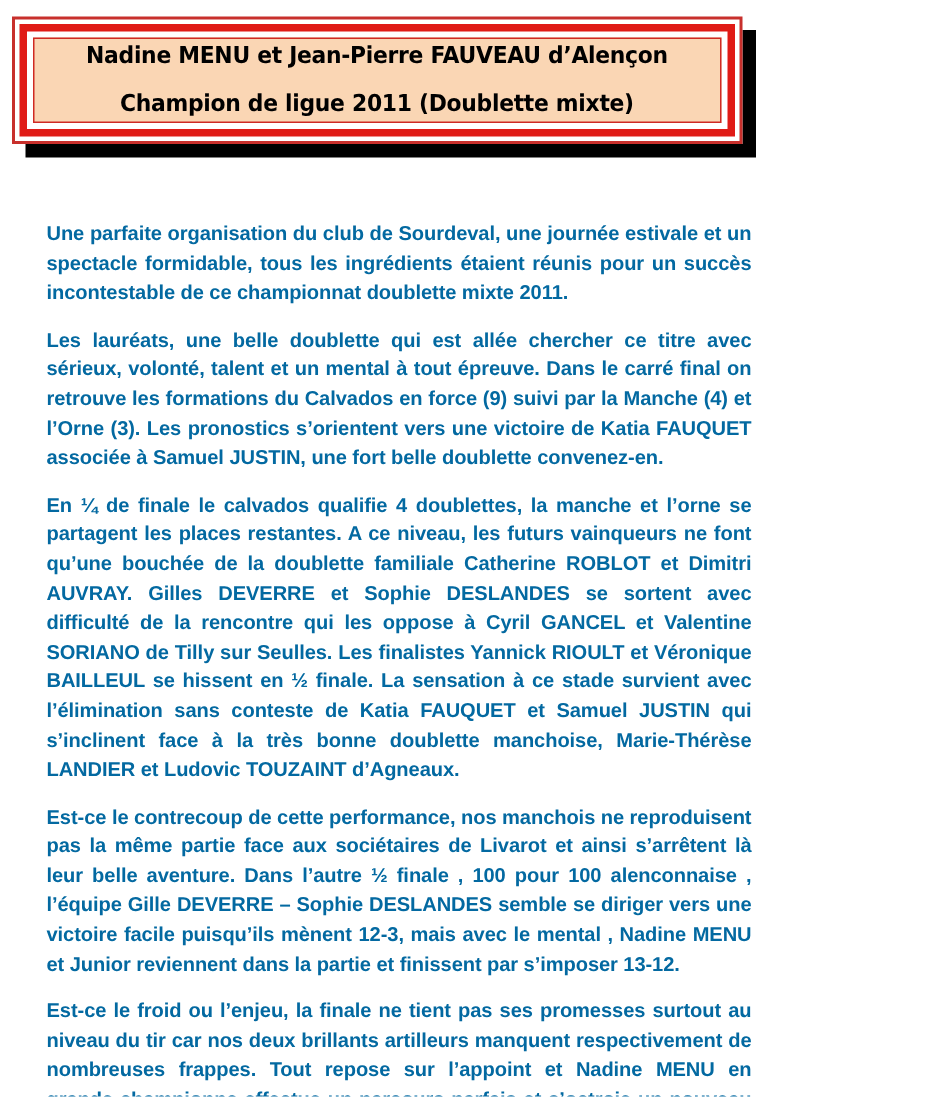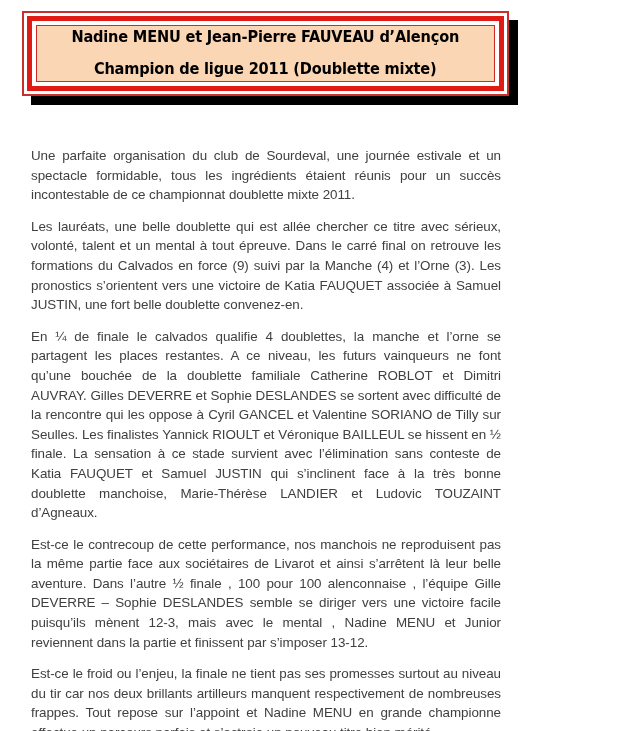--- a/index.html
+++ b/index.html
@@ -19,21 +19,21 @@
   .page {
     position: relative;
     width: 620px;
     height: 731px;
     background: #ffffff;
   }
 
   
   .banner-wrap {
     position: absolute;
-    left: 22px;
+    left: 8px;
     top: 11px;
     width: 524px;
     height: 94px;
   }
   .banner-shadow {
     position: absolute;
     left: 9px;
     top: 9px;
     width: 487px;
     height: 85px;
@@ -89,26 +89,26 @@
 
   
   .article {
     position: absolute;
     left: 31px;
     top: 146px;
     width: 470px;
   }
   .para {
     font-family: "Liberation Sans", "DejaVu Sans", sans-serif;
-    font-weight: normal;
+    font-weight: bold;
     font-size: 13.4px;
     line-height: 19.6px;
     text-align: justify;
     text-justify: inter-word;
-    color: #404040;
+    color: #0369a1;
     margin: 0 0 12px 0;
     letter-spacing: -0.05px;
   }
   .para:last-child { margin-bottom: 0; }
 </style>
 </head>
 <body>
 
 <div class="page">
 

